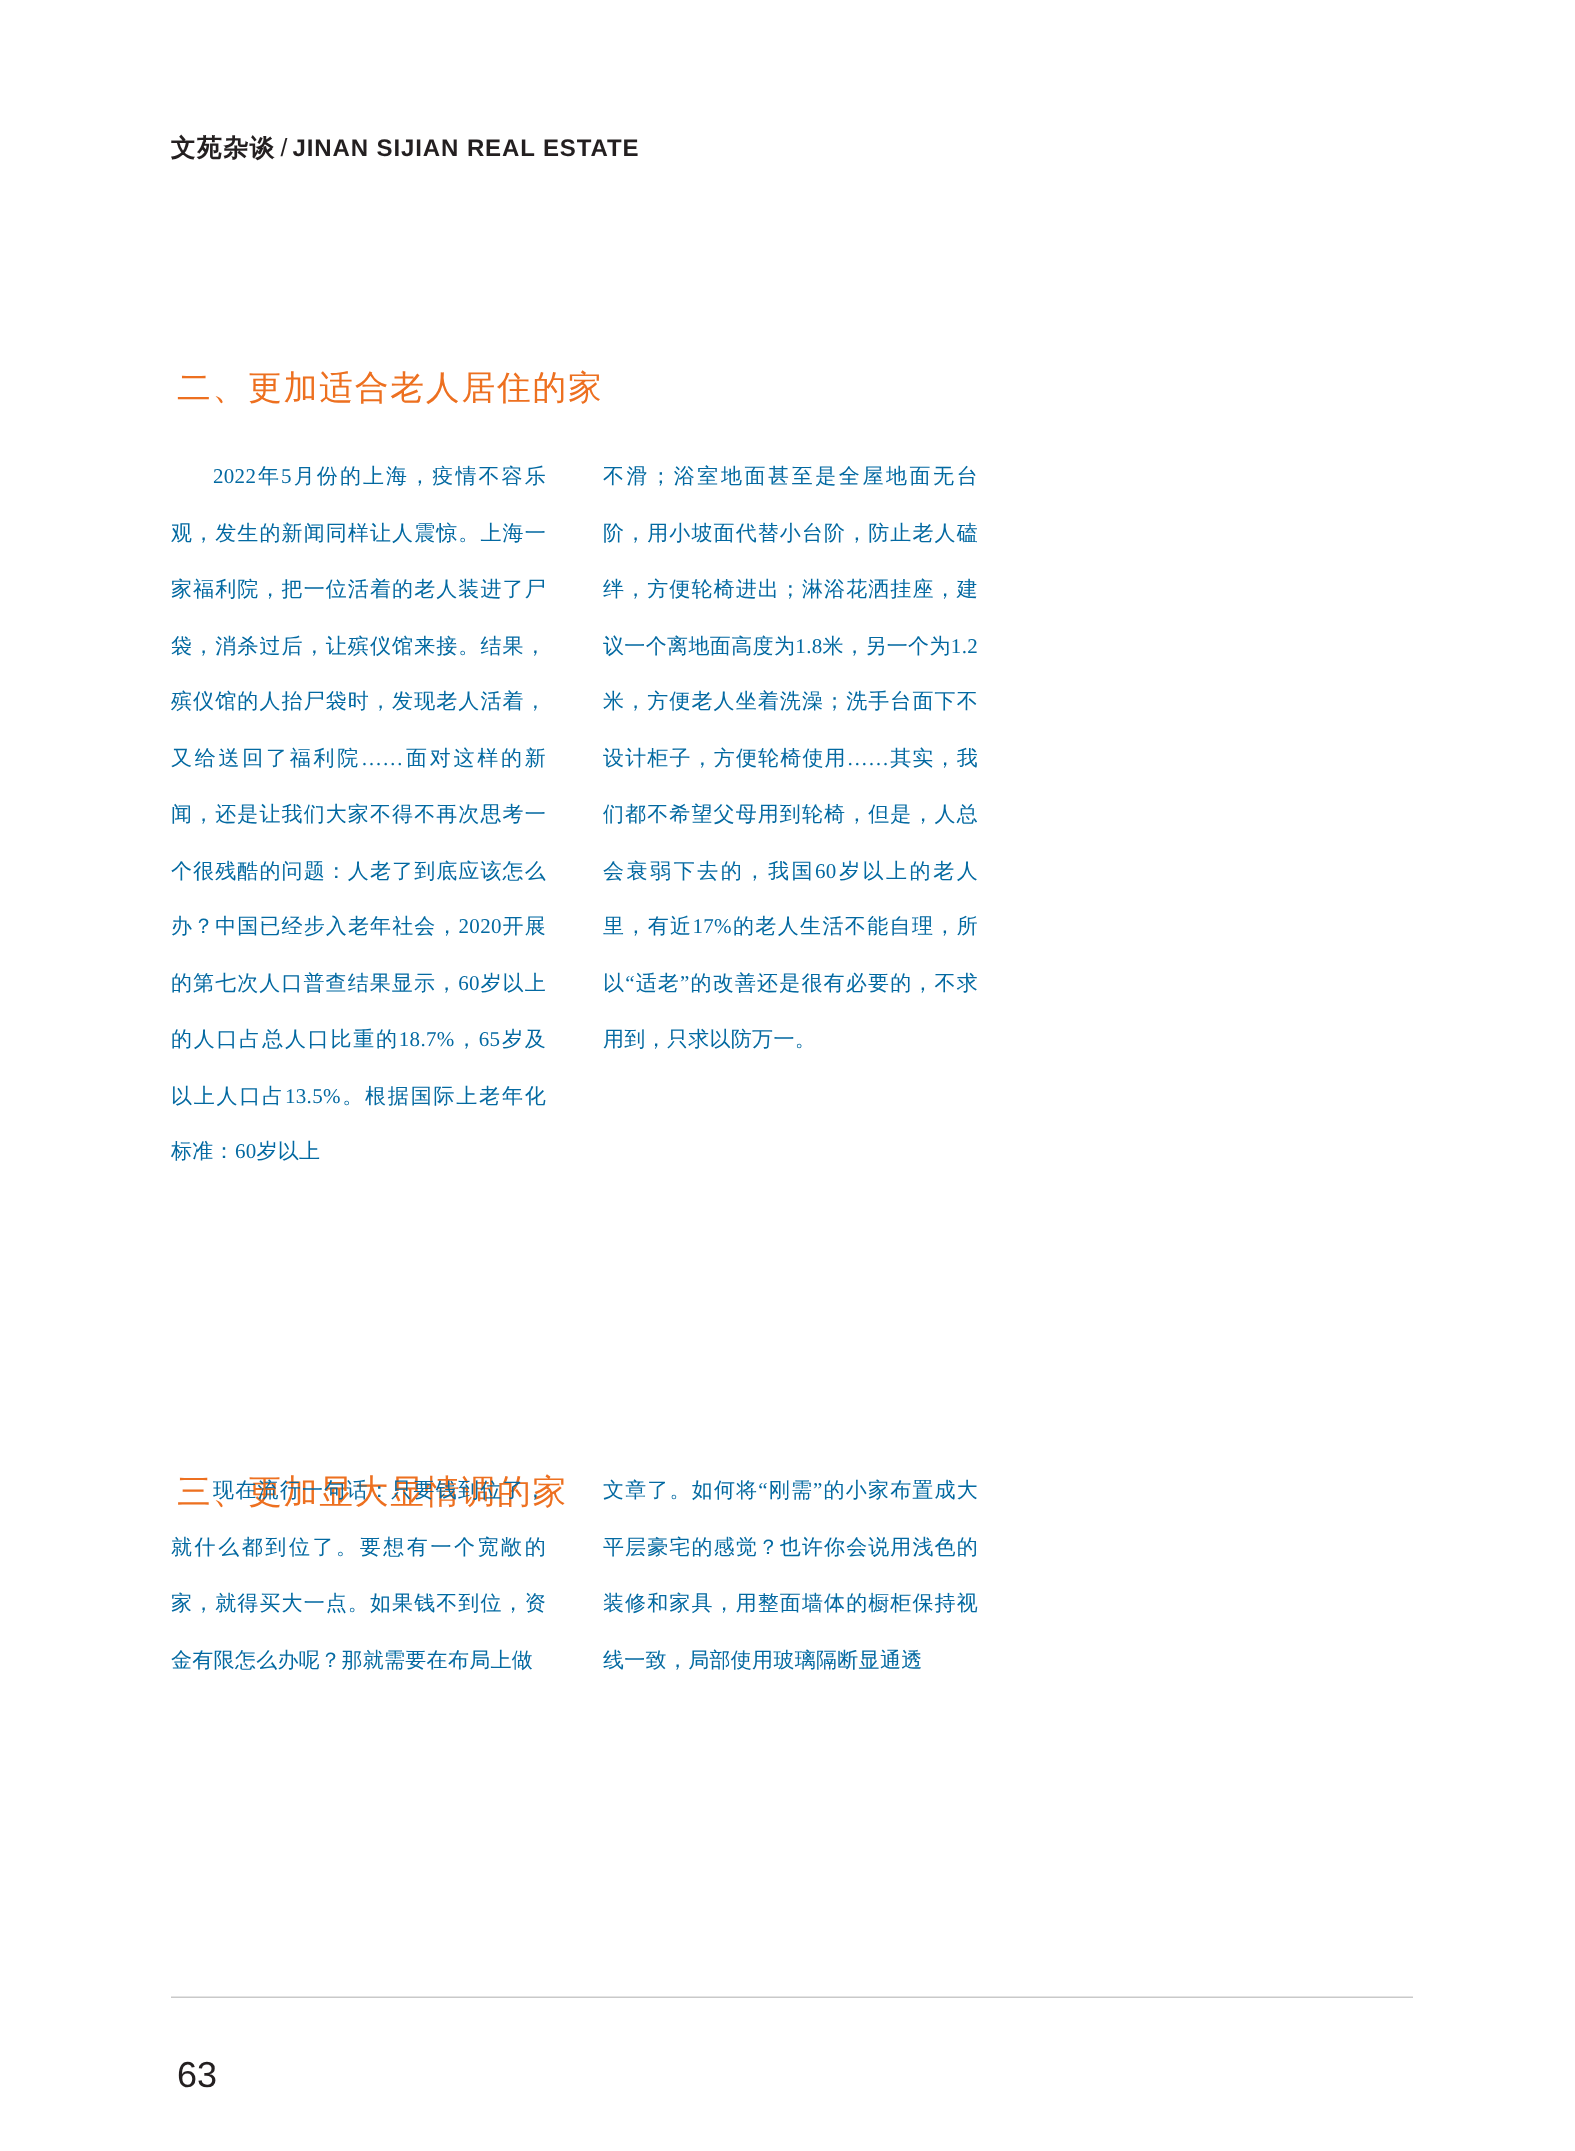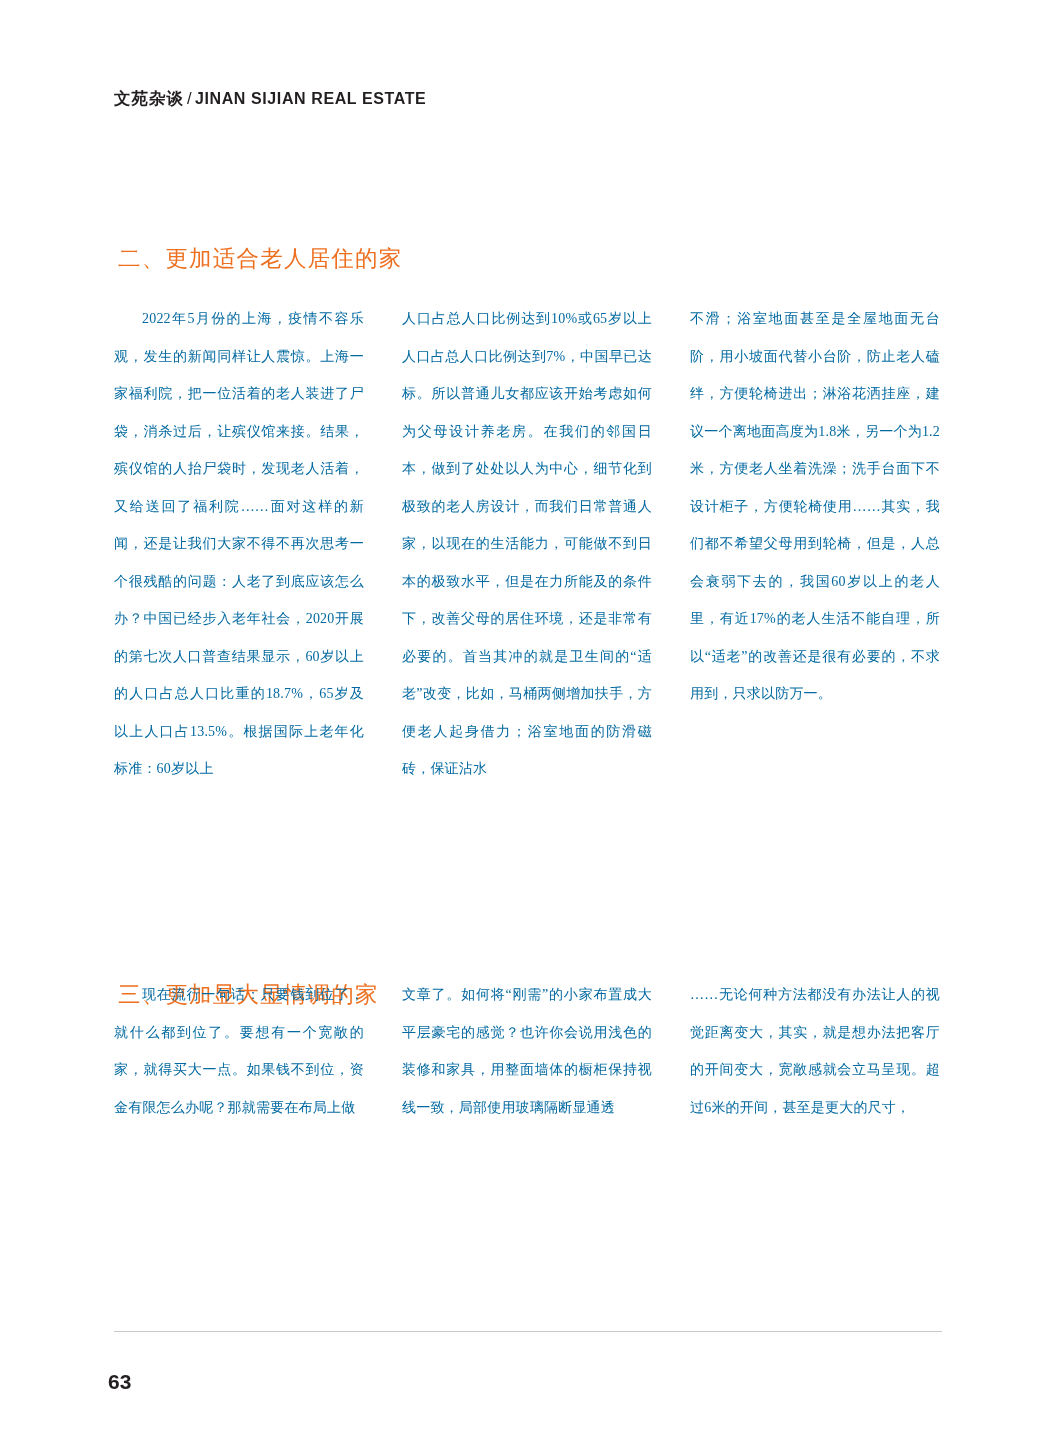--- a/index.html
+++ b/index.html
@@ -94,61 +94,55 @@
   .footer-rule {
     position: absolute;
     left: 114px;
     top: 1331px;
     width: 828px;
     height: 1px;
     background: #c9c9c9;
   }
   .page-number {
     position: absolute;
-    left: 108px;
+    left: 118px;
     top: 1370px;
     font-family: "Liberation Sans", sans-serif;
-    font-weight: bold;
-    font-size: 21px;
+    font-weight: normal;
+    font-size: 24px;
     color: #231f20;
   }
 </style>
 </head>
 <body>
 
 <div class="page">
 
   <div class="runhead">
     <span class="cn">文苑杂谈</span><span class="sep">/</span><span class="en">JINAN SIJIAN REAL ESTATE</span>
   </div>
 
   <div class="section-heading" id="heading-2">二、更加适合老人居住的家</div>
 
   <div class="cols" id="block-a">
     <div class="col">
       <p class="indent">2022年5月份的上海，疫情不容乐观，发生的新闻同样让人震惊。上海一家福利院，把一位活着的老人装进了尸袋，消杀过后，让殡仪馆来接。结果，殡仪馆的人抬尸袋时，发现老人活着，又给送回了福利院……面对这样的新闻，还是让我们大家不得不再次思考一个很残酷的问题：人老了到底应该怎么办？中国已经步入老年社会，2020开展的第七次人口普查结果显示，60岁以上的人口占总人口比重的18.7%，65岁及以上人口占13.5%。根据国际上老年化标准：60岁以上</p>
     </div>
     <div class="col">
-      <p>人口占总人口比例达到10%或65岁以上人口占总人口比例达到7%，中国早已达标。所以普通儿女都应该开始考虑如何为父母设计养老房。在我们的邻国日本，做到了处处以人为中心，细节化到极致的老人房设计，而我们日常普通人家，以现在的生活能力，可能做不到日本的极致水平，但是在力所能及的条件下，改善父母的居住环境，还是非常有必要的。首当其冲的就是卫生间的“适老”改变，比如，马桶两侧增加扶手，方便老人起身借力；浴室地面的防滑磁砖，保证沾水</p>
-    </div>
-    <div class="col">
       <p>不滑；浴室地面甚至是全屋地面无台阶，用小坡面代替小台阶，防止老人磕绊，方便轮椅进出；淋浴花洒挂座，建议一个离地面高度为1.8米，另一个为1.2米，方便老人坐着洗澡；洗手台面下不设计柜子，方便轮椅使用……其实，我们都不希望父母用到轮椅，但是，人总会衰弱下去的，我国60岁以上的老人里，有近17%的老人生活不能自理，所以“适老”的改善还是很有必要的，不求用到，只求以防万一。</p>
     </div>
   </div>
 
   <div class="section-heading" id="heading-3">三、更加显大显情调的家</div>
 
   <div class="cols" id="block-b">
     <div class="col">
       <p class="indent">现在流行一句话：只要钱到位了，就什么都到位了。要想有一个宽敞的家，就得买大一点。如果钱不到位，资金有限怎么办呢？那就需要在布局上做</p>
     </div>
     <div class="col">
       <p>文章了。如何将“刚需”的小家布置成大平层豪宅的感觉？也许你会说用浅色的装修和家具，用整面墙体的橱柜保持视线一致，局部使用玻璃隔断显通透</p>
     </div>
-    <div class="col">
-      <p>……无论何种方法都没有办法让人的视觉距离变大，其实，就是想办法把客厅的开间变大，宽敞感就会立马呈现。超过6米的开间，甚至是更大的尺寸，</p>
-    </div>
   </div>
 
   <div class="footer-rule"></div>
   <div class="page-number">63</div>
 
 </div>
 
 </body></html>

